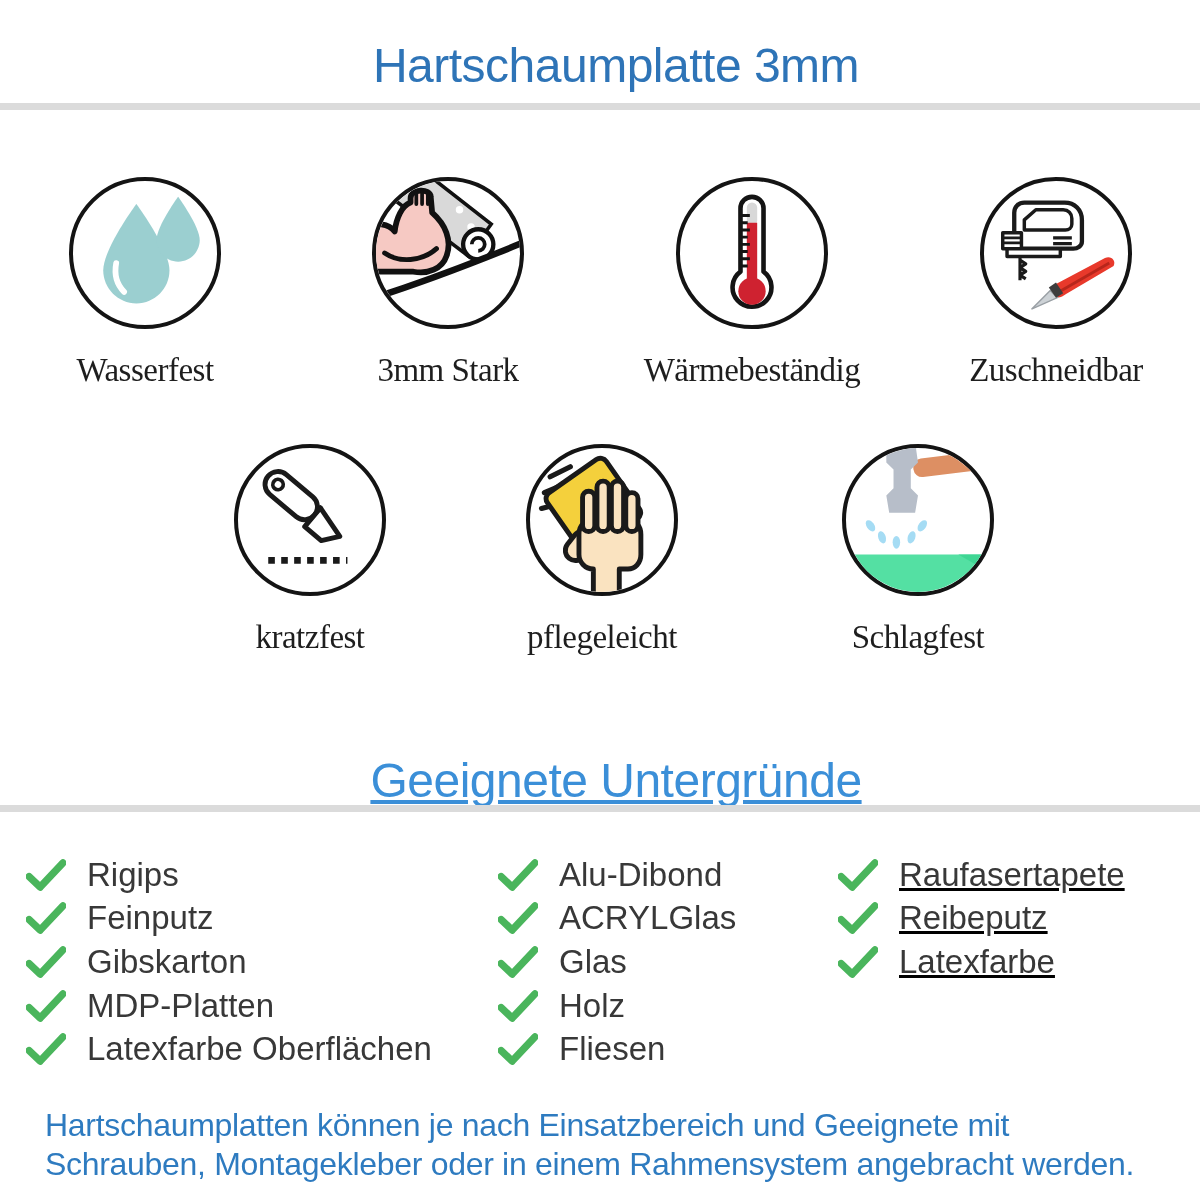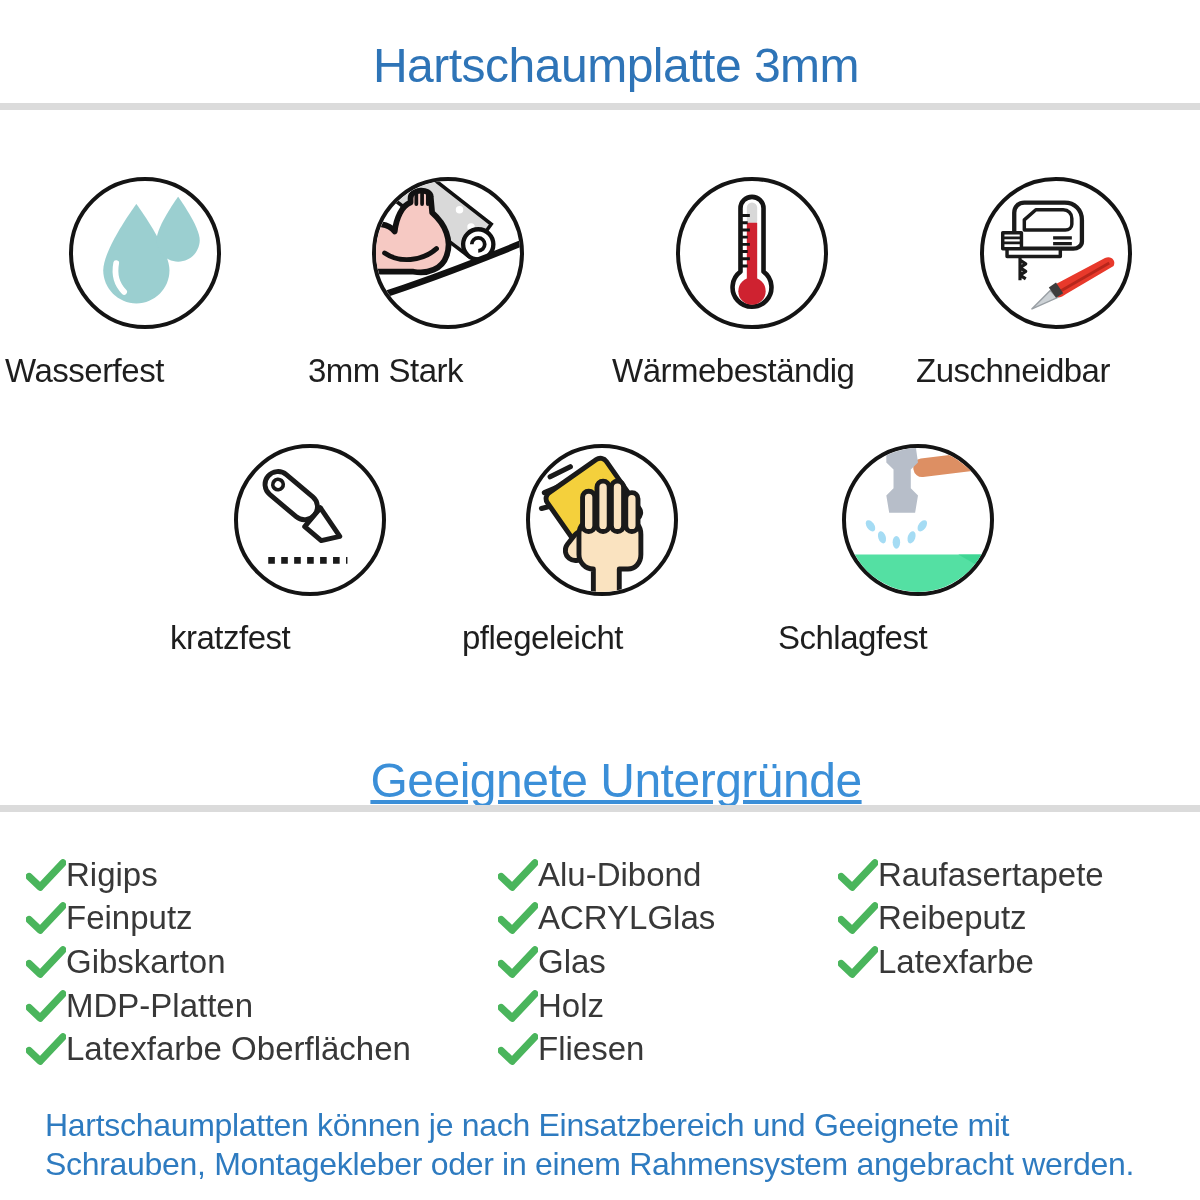--- a/index.html
+++ b/index.html
@@ -19,36 +19,36 @@
   .heading{
     position:absolute;left:0;width:100%;margin:16px;text-align:center;
     font-size:48px;font-weight:400;letter-spacing:-0.5px;
   }
   #heading-main{top:22px;color:var(--heading-primary);}
   #heading-sub{top:737px;color:var(--heading-secondary);text-decoration:underline;}
   .divider{position:absolute;left:0;width:100%;height:7px;background:var(--divider-gray);}
   #divider-1{top:103px;}
   #divider-2{top:805px;}
 
-  .feature{position:absolute;width:280px;text-align:left;}
+  .feature{position:absolute;width:280px;text-align:center;font-family:Liberation Serif, serif;}
   .feature .circle{
     margin:0 auto;width:144px;height:144px;border:4px solid #141414;border-radius:50%;
     background:#fff;overflow:hidden;position:relative;
   }
   .feature .circle svg{display:block;width:144px;height:144px;}
   .feature .flabel{margin-top:23px;font-size:33px;color:var(--label-dark);letter-spacing:-0.5px;}
 
   .subcol{position:absolute;top:853px;}
   .subrow{display:flex;align-items:center;height:43.6px;}
   .subrow .check{width:40px;height:32px;flex:0 0 40px;}
   .subrow .check path{stroke:var(--check-green);}
-  .subrow .sublabel{font-size:33px;color:var(--list-text);white-space:nowrap;text-align:right;}
+  .subrow .sublabel{margin-left:21px;font-size:33px;color:var(--list-text);white-space:nowrap;text-align:right;}
   #subcol-1{left:26px;}
   #subcol-2{left:498px;}
-  #subcol-3{left:838px;}
+  #subcol-3{left:838px;text-decoration:underline;}
 
   .footer{position:absolute;left:45px;top:1106px;width:1130px;color:var(--footer-text);
     font-size:32px;line-height:39px;letter-spacing:-0.3px;}
 </style>
 </head>
 <body>
 
 <div class="canvas">
 
   <h1 class="heading" id="heading-main">Hartschaumplatte 3mm</h1>

